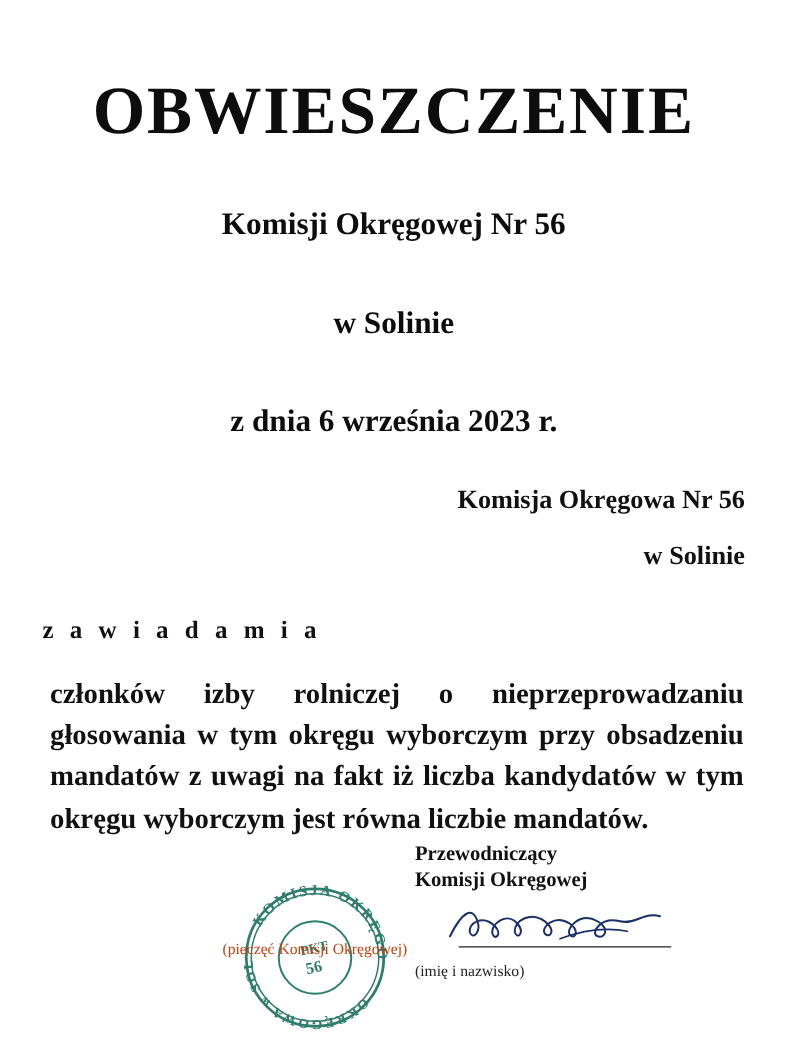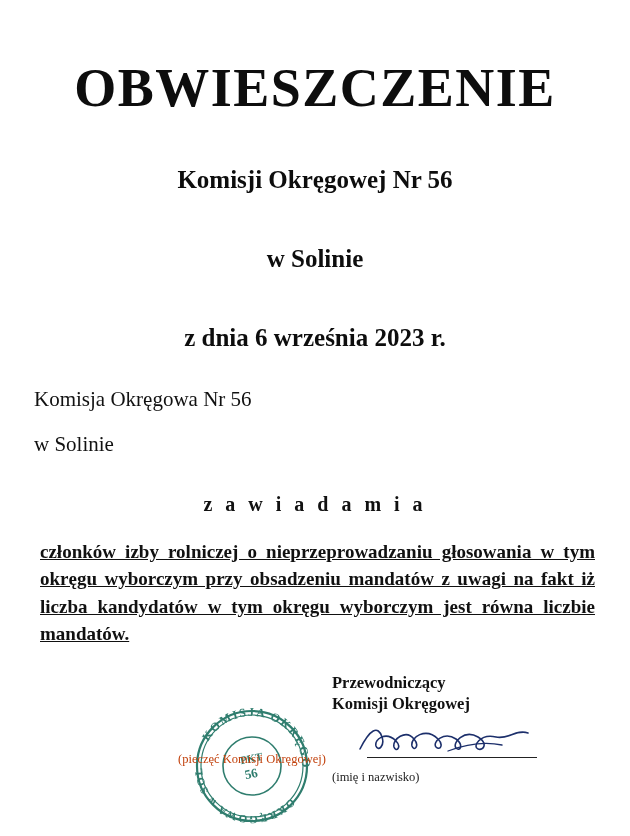--- a/index.html
+++ b/index.html
@@ -48,47 +48,46 @@
     margin: 30px 4px 0 6px;
     font-size: 20.5px;
     line-height: 1.42;
     text-align: justify;
     text-justify: inter-word;
   }
   .legal-basis .italic {
     font-style: italic;
   }
   .commission {
-    text-align: left;
-    font-weight: normal;
+    text-align: right;
+    font-weight: bold;
     font-size: 21px;
     line-height: 1.5;
     margin: 30px 0 0 0;
   }
   .commission .line {
     display: block;
   }
   .commission .line.second {
     margin-top: 14px;
   }
   .notifies {
-    text-align: center;
+    text-align: left;
     font-weight: bold;
     font-size: 20px;
     letter-spacing: 4px;
     margin: 32px 0 0 0;
   }
   .body-text {
     margin: 22px 1px 0 6px;
-    font-size: 19px;
+    font-size: 23px;
     font-weight: bold;
     line-height: 1.45;
     text-align: justify;
     text-justify: inter-word;
-    text-decoration: underline;
   }
   .signature-block {
     position: absolute;
     right: 58px;
     top: 672px;
     width: 240px;
   }
   .signature-block .role {
     font-weight: bold;
     font-size: 16.5px;

